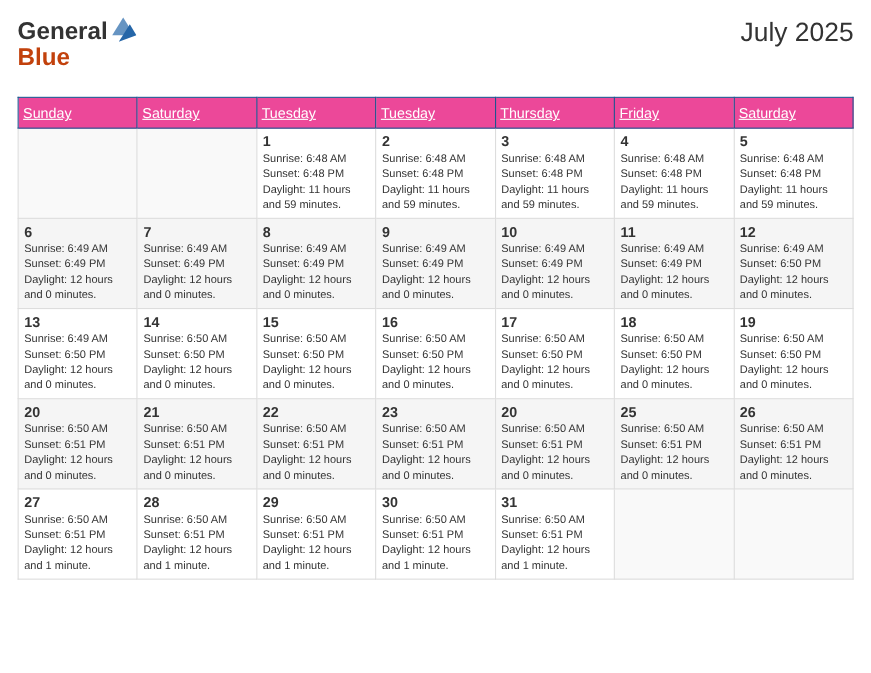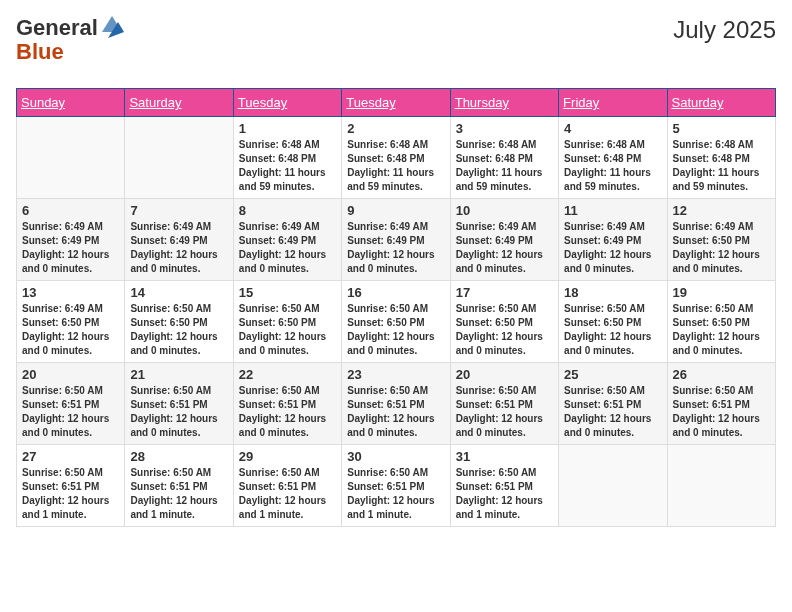--- a/index.html
+++ b/index.html
@@ -84,21 +84,20 @@
     .day-num {
       font-size: 13px;
       font-weight: bold;
       display: block;
       margin-bottom: 2px;
     }
     .day-info {
       font-size: 10px;
       color: #333;
       line-height: 1.4;
-      font-weight: bold;
     }
     .empty-cell {
       background: #f9f9f9 !important;
     }
   </style>
 </head>
 <body>
 
 <div class="header">
   <div class="logo">

